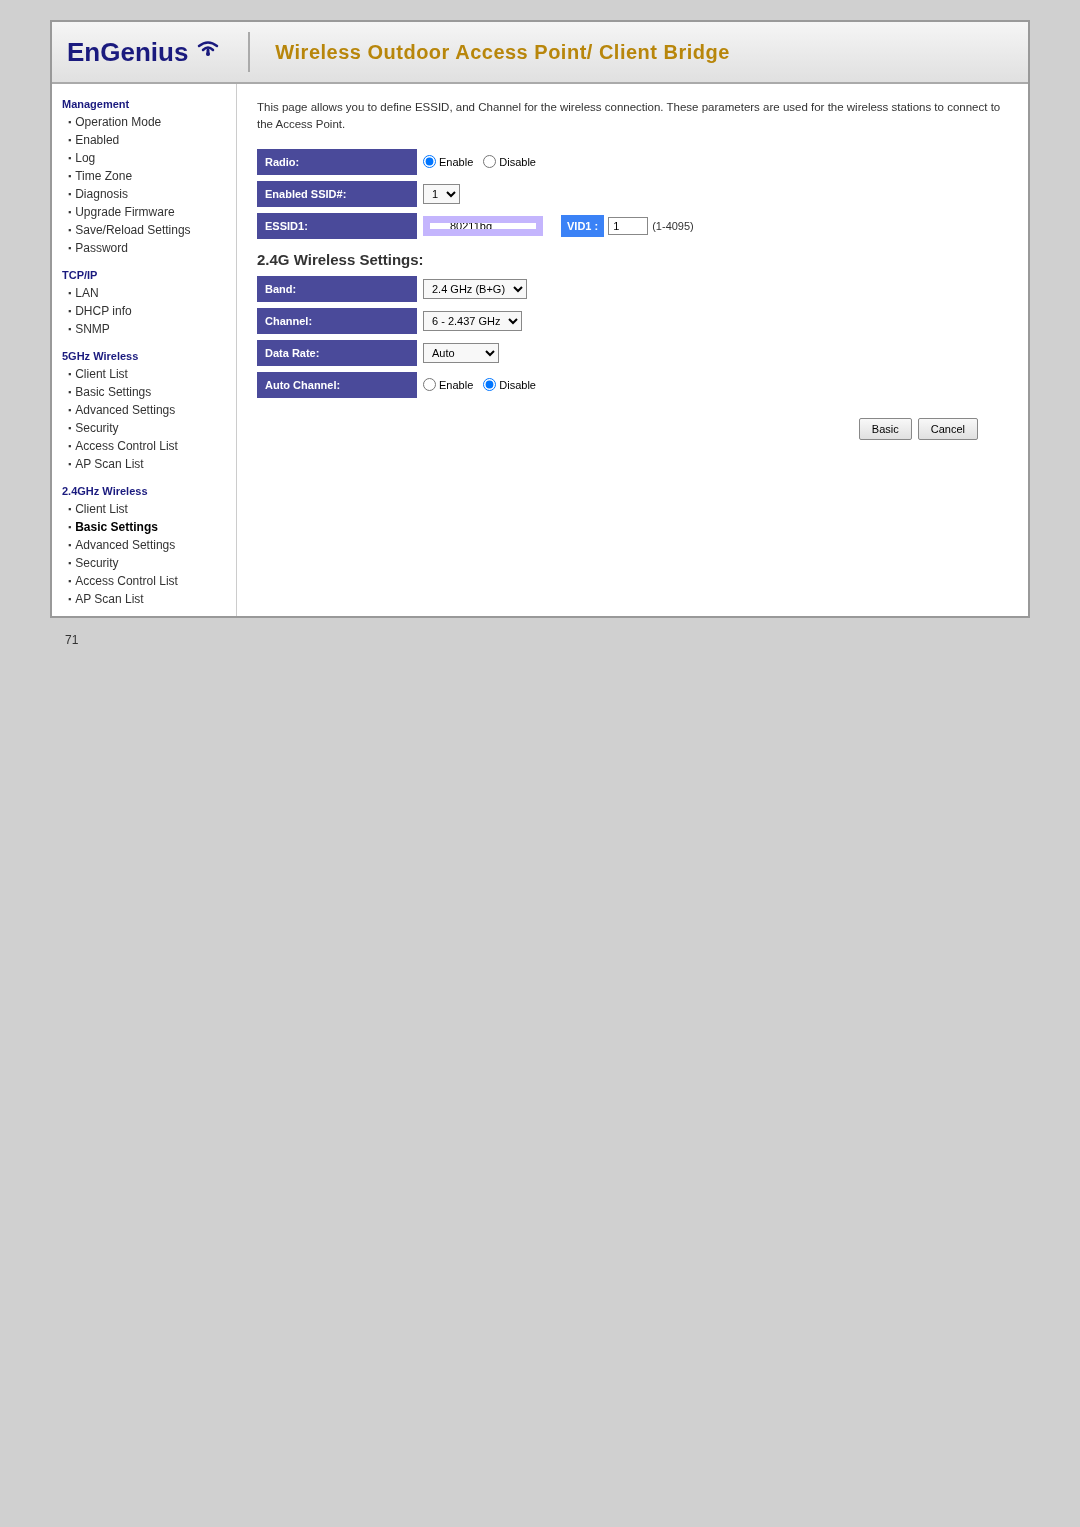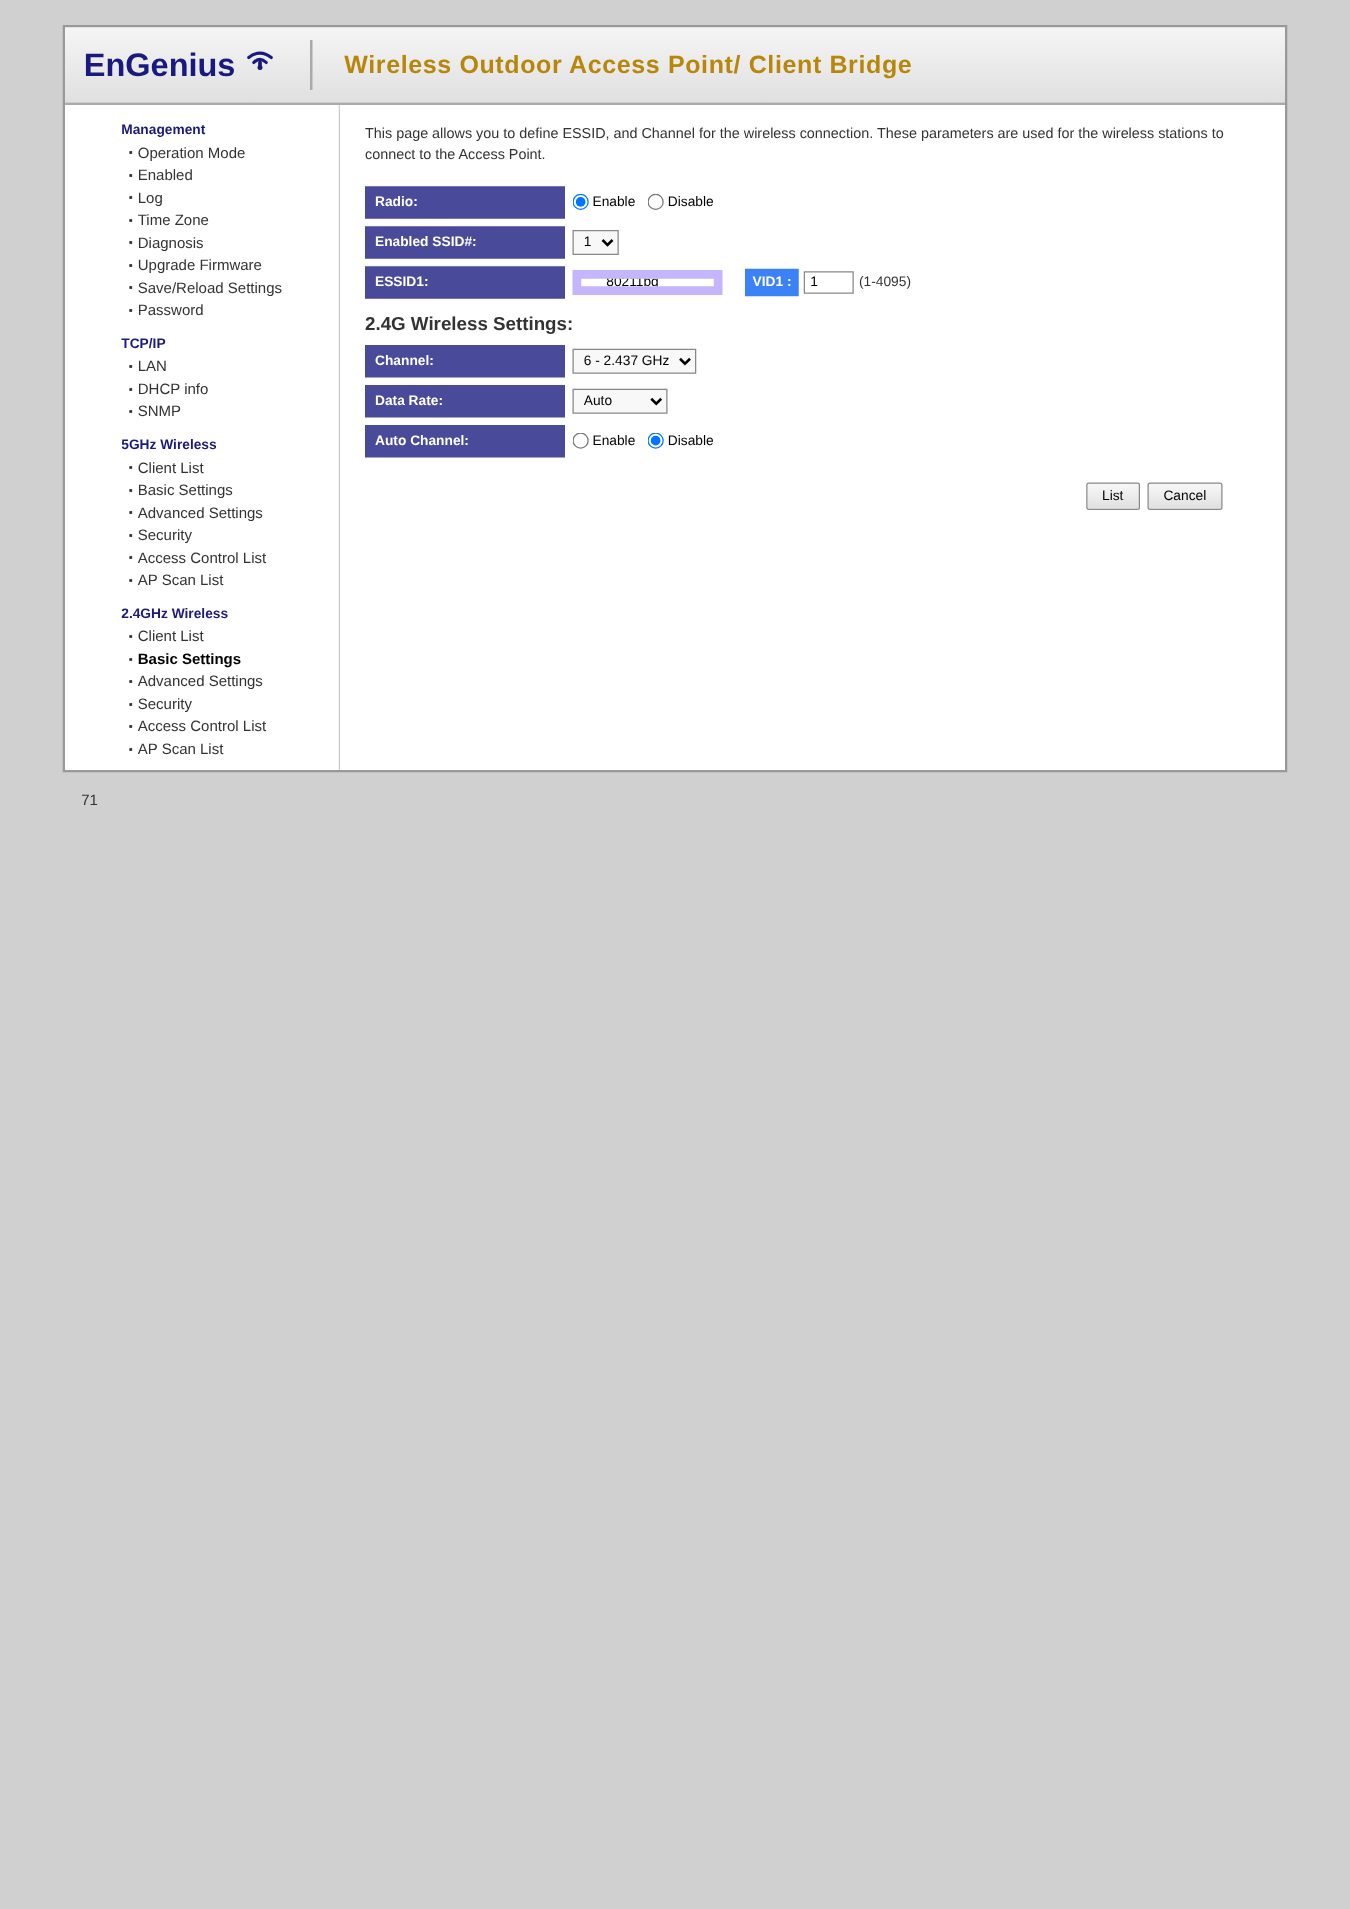--- a/index.html
+++ b/index.html
@@ -54,21 +54,20 @@
     .header-title {
       font-size: 20px;
       font-weight: bold;
       color: #b8860b;
       letter-spacing: 0.5px;
     }
     
     .content-area {
       display: flex;
       min-height: 480px;
-      margin-left: 35px;
     }
     
     .sidebar {
       width: 185px;
       min-width: 185px;
       background: #fff;
       border-right: 1px solid #ccc;
       padding: 8px 0;
       overflow-y: auto;
       font-size: 11px;
@@ -359,20 +358,31 @@
             <div class="vid-area">
               <span class="vid-label">VID1 :</span>
               <input type="text" class="vid-input" value="1" style="">
               <span class="vid-range">(1-4095)</span>
             </div>
           </div>
         </div>
 
         <div class="section-heading">2.4G Wireless Settings:</div>
 
+        <div class="form-row">
+          <div class="form-label">Band:</div>
+          <div class="form-control">
+            <select>
+              <option>2.4 GHz (B+G)</option>
+              <option>2.4 GHz (B)</option>
+              <option>2.4 GHz (G)</option>
+              <option>2.4 GHz (N)</option>
+            </select>
+          </div>
+        </div>
 
         <div class="form-row">
           <div class="form-label">Channel:</div>
           <div class="form-control">
             <select>
               <option>6 - 2.437 GHz</option>
               <option>1 - 2.412 GHz</option>
               <option>2 - 2.417 GHz</option>
               <option>3 - 2.422 GHz</option>
               <option>4 - 2.427 GHz</option>
@@ -403,21 +413,21 @@
                 <input type="radio" name="auto_channel" value="Enable" style=""> Enable
               </label>
               <label class="radio-label">
                 <input type="radio" name="auto_channel" value="Disable" checked="" style=""> Disable
               </label>
             </div>
           </div>
         </div>
 
         <div class="button-area">
-          <button class="btn">List</button>
+          <button class="btn">Basic</button>
           <button class="btn">Cancel</button>
         </div>
       </div>
     </div>
   </div>
 
   <div class="footer">
     <span>71</span>
   </div>
 </div>

